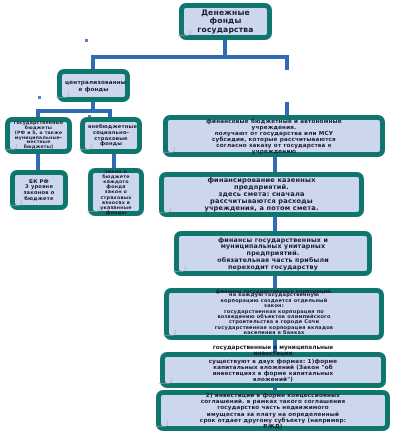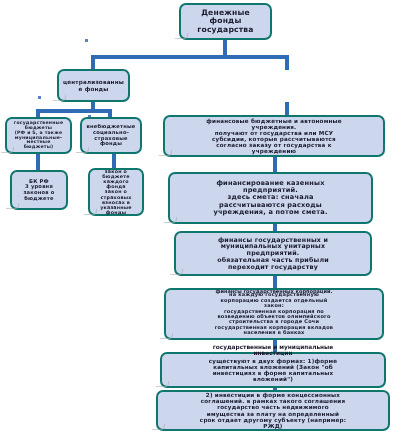--- a/index.html
+++ b/index.html
@@ -16,21 +16,21 @@
   #canvas {
     position: relative;
     width: 404px;
     height: 433px;
     background: #ffffff;
   }
   .node {
     position: absolute;
     box-sizing: border-box;
     background: #ccd6ec;
-    border: 2px solid #0f766e;
+    border: 5px solid #0f766e;
     border-radius: 7px;
     color: #1a1a2e;
     text-align: center;
     display: flex;
     align-items: center;
     justify-content: center;
     padding: 2px 3px;
     line-height: 1.08;
     letter-spacing: 0.2px;
     z-index: 3;
@@ -71,21 +71,21 @@
 
   
   #n-root        { left:179px; top:3px;   width:93px;  height:37px; font-size:7.6px; font-weight:700; }
   #n-central     { left:57px;  top:69px;  width:73px;  height:33px; font-size:5.6px; font-weight:700; }
   #n-decentral   { left:190px; top:69px;  width:195px; height:33px; font-size:7.6px; font-weight:700; }
   #n-budgets     { left:5px;   top:117px; width:67px;  height:37px; font-size:4.6px; font-weight:700; }
   #n-extrabudget { left:80px;  top:117px; width:62px;  height:37px; font-size:5.2px; font-weight:700; }
   #n-bkrf        { left:10px;  top:170px; width:58px;  height:40px; font-size:5.2px; font-weight:700; }
   #n-fundlaw     { left:88px;  top:168px; width:56px;  height:48px; font-size:4.8px; font-weight:700; }
   #n-institutions{ left:163px; top:115px; width:222px; height:42px; font-size:5.6px; font-weight:700; }
-  #n-kazennye    { left:168px; top:172px; width:205px; height:52px; font-size:6.6px; font-weight:700; }
+  #n-kazennye    { left:159px; top:172px; width:205px; height:45px; font-size:6.6px; font-weight:700; }
   #n-unitary     { left:174px; top:231px; width:198px; height:45px; font-size:6.3px; font-weight:700; }
   #n-corporations{ left:164px; top:288px; width:220px; height:52px; font-size:5.0px; font-weight:700; }
   #n-investments { left:160px; top:352px; width:226px; height:36px; font-size:5.6px; font-weight:700; }
   #n-concession  { left:156px; top:390px; width:234px; height:41px; font-size:5.6px; font-weight:700; }
 
   
   .overlay-label {
     position: absolute;
     text-align: center;
     color: #1a1a2e;

